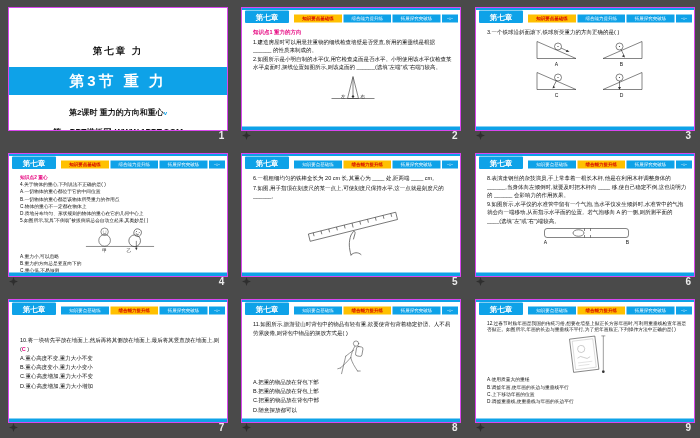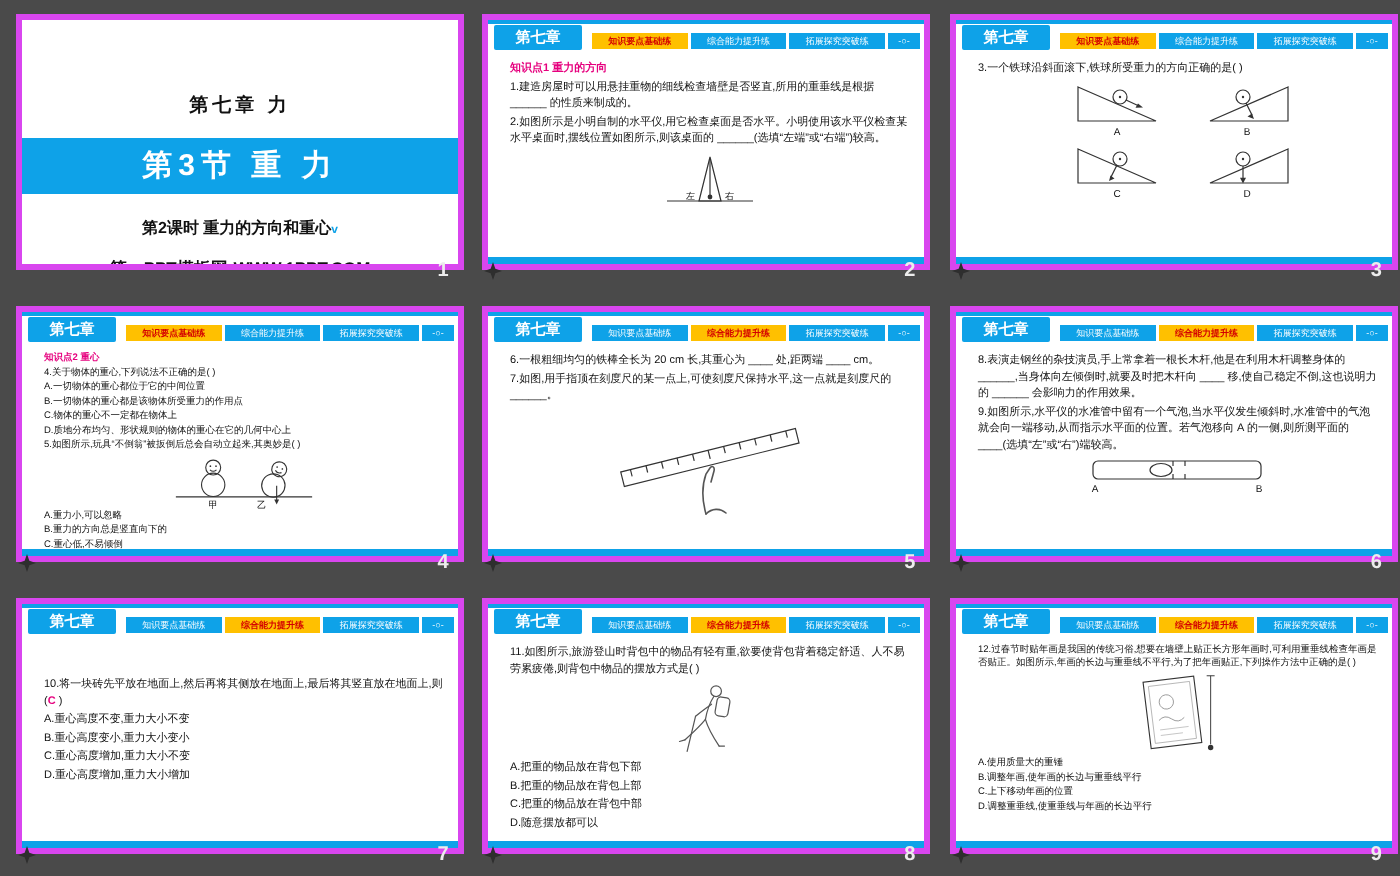--- a/index.html
+++ b/index.html
@@ -1,19 +1,19 @@
 <!DOCTYPE html>
 <html><head>
 <meta charset="utf-8">
 <style>
   html,body{margin:0;padding:0;}
   body{width:700px;height:438px;overflow:hidden;background:#4a4a4a;font-family:"Liberation Sans",sans-serif;}
   .grid{display:grid;grid-template-columns:233.34px 233.33px 233.33px;grid-template-rows:146px 146px 146px;width:700px;height:438px;}
   .cell{position:relative;}
-  .slide{position:absolute;left:8px;top:7px;width:218px;height:122px;background:#fff;border:3px solid #d946ef;overflow:hidden;}
+  .slide{position:absolute;left:8px;top:7px;width:218px;height:122px;background:#fff;border:1px solid #d946ef;overflow:hidden;}
   .inner{width:436px;height:244px;transform:scale(0.5);transform-origin:0 0;position:relative;color:#111;}
   .num{position:absolute;right:9px;top:130px;color:#ececec;font-size:10px;font-weight:700;}
   .star{position:absolute;left:9px;top:131px;}
   
   .t-chap{margin-top:36px;text-align:center;font-size:19px;font-weight:700;letter-spacing:4px;}
   .t-banner{margin-top:20px;height:56px;background:#0ea2e8;color:#fff;text-align:center;line-height:56px;font-size:30px;font-weight:700;letter-spacing:6px;}
   .t-sub{margin-top:24px;text-align:center;font-size:16px;font-weight:700;}
   .t-sub .mark{color:#0ea2e8;font-size:12px;font-weight:700;}
   .t-foot{margin-top:18px;text-align:center;font-size:17px;font-weight:700;}
   

